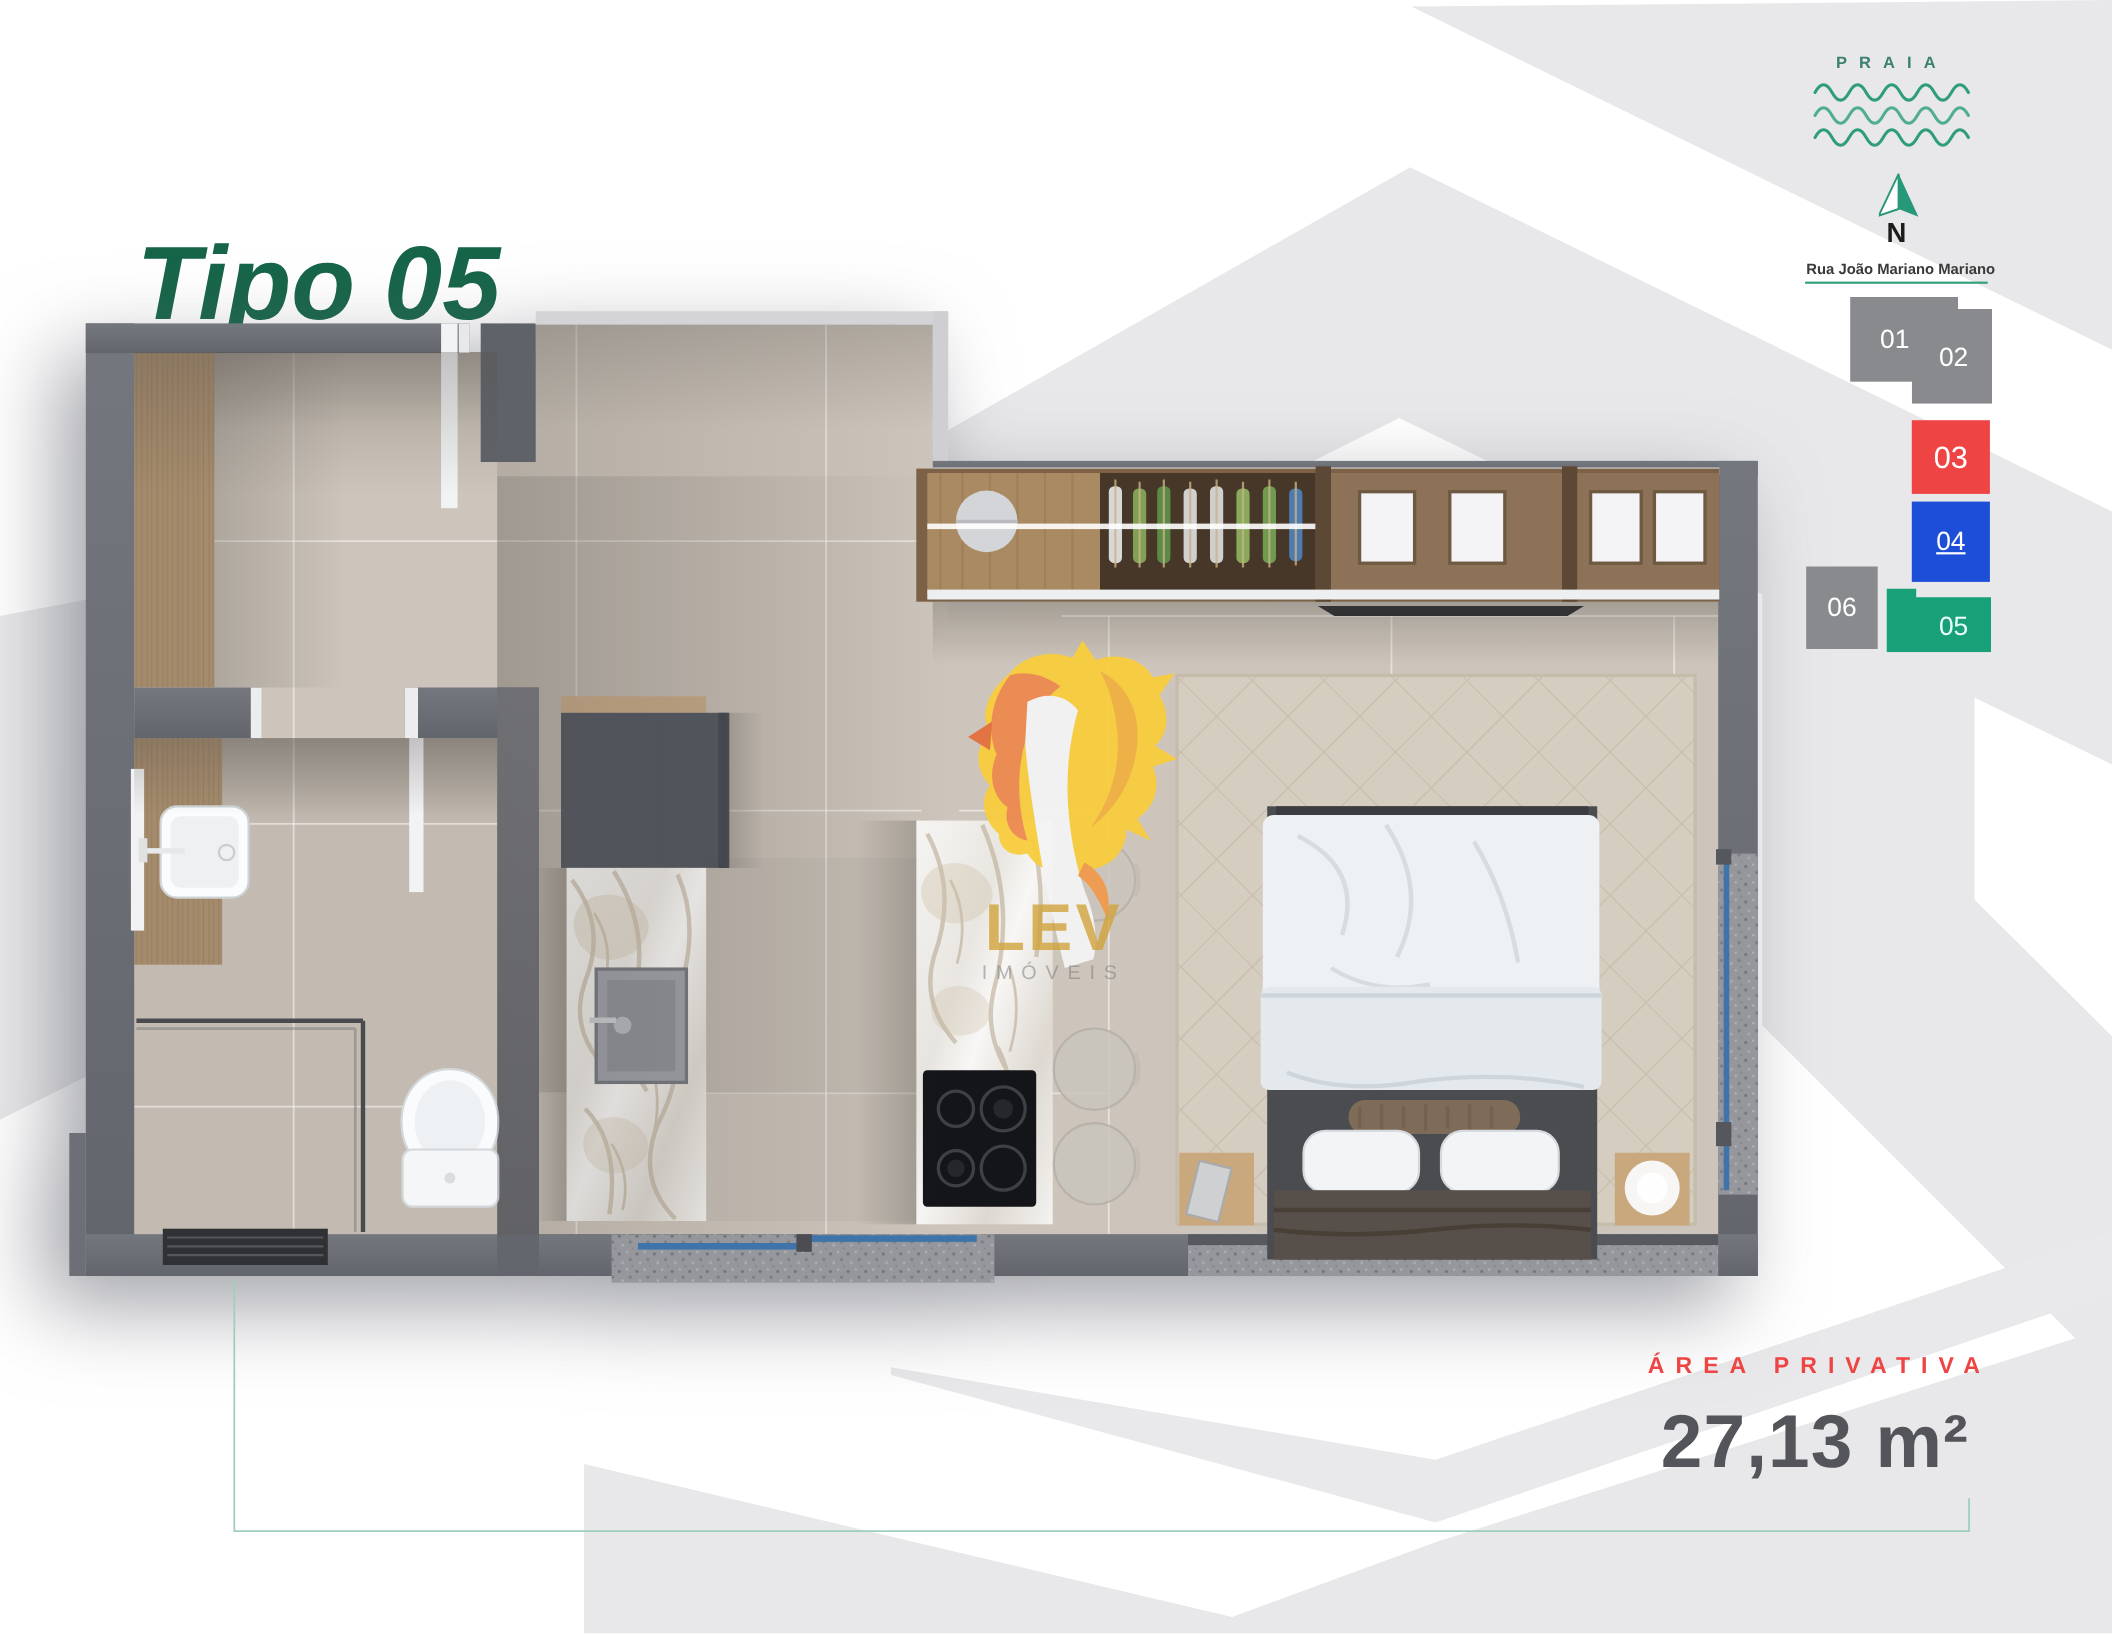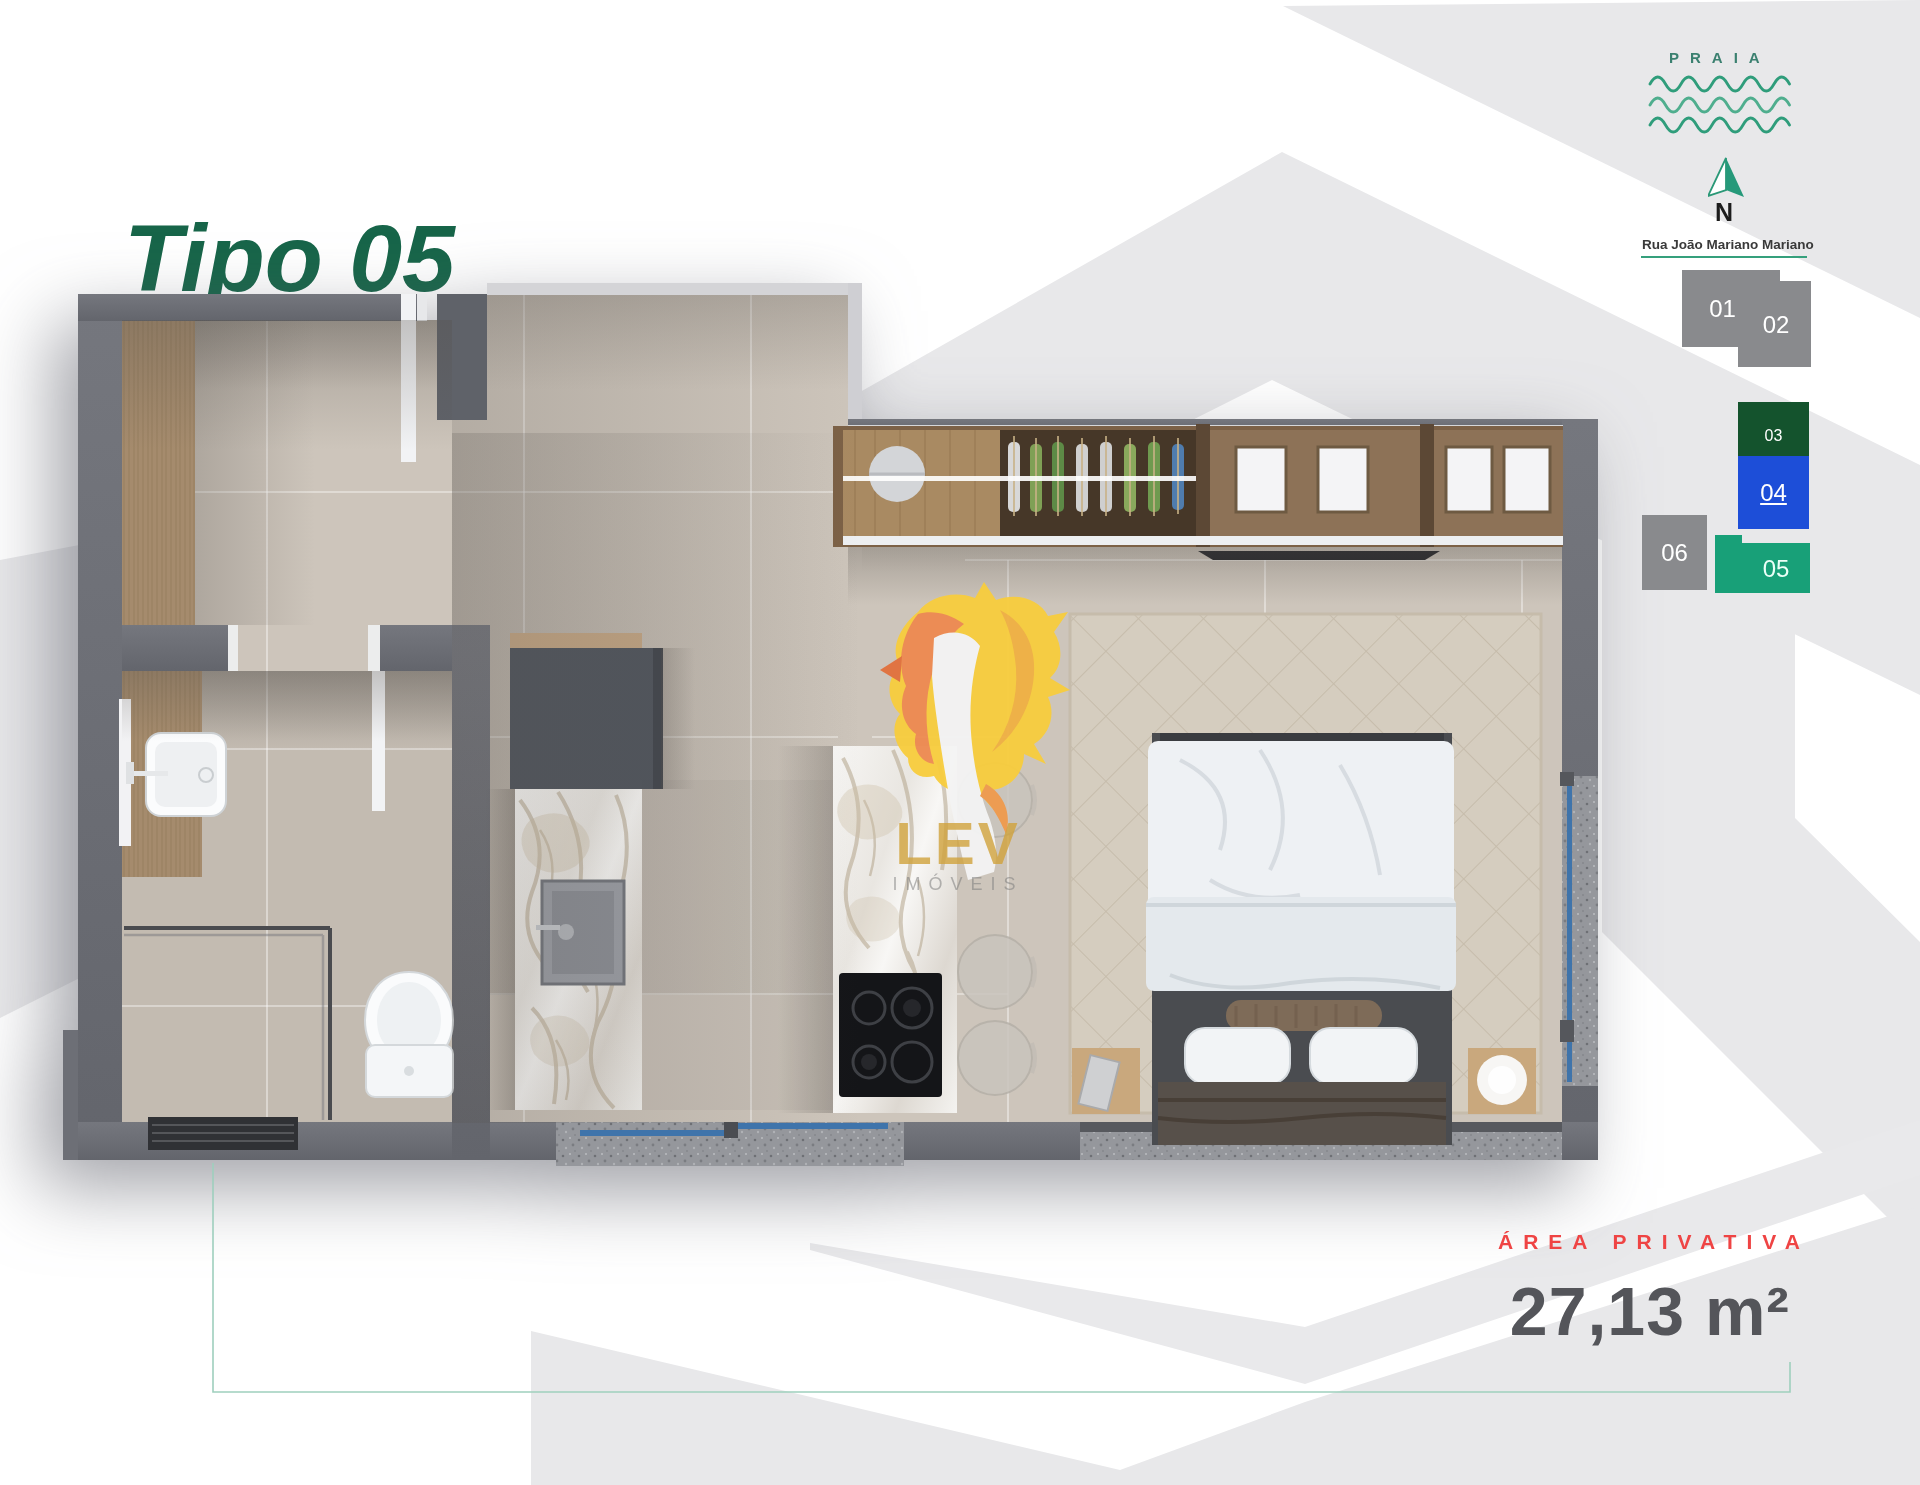--- a/index.html
+++ b/index.html
@@ -321,21 +321,21 @@
 
 <div class="abs" style="left:1641px;top:256px;width:166px;height:2px;background:#35a07c;"></div>
 
 <div class="abs" style="left:1642px;top:270px;width:81px;height:77px;background:#898a8d;color:#fff;font-size:24px;display:flex;align-items:center;justify-content:center;margin-left:40px;">01</div>
 
 <svg class="abs" style="left:1738px;top:270px" width="73" height="97" viewBox="0 0 73 97">
   <polygon points="0,0 42,0 42,11 73,11 73,97 0,97" fill="#898a8d"></polygon>
   <text x="38" y="63" fill="#fff" font-size="24" font-family="Liberation Sans" text-anchor="middle">02</text>
 </svg>
 
-<div class="abs" style="left:1738px;top:402px;width:71px;height:67px;background:#14532d;color:#fff;font-size:16px;display:flex;align-items:center;justify-content:center;">03</div>
+<div class="abs" style="left:1738px;top:382px;width:71px;height:67px;background:#ef4444;color:#fff;font-size:28px;display:flex;align-items:center;justify-content:center;">03</div>
 
 <div class="abs" style="left:1738px;top:456px;width:71px;height:73px;background:#1d4ed8;color:#fff;font-size:24px;display:flex;align-items:center;justify-content:center;text-decoration:underline;">04</div>
 
 <div class="abs" style="left:1642px;top:515px;width:65px;height:75px;background:#898a8d;color:#fff;font-size:24px;display:flex;align-items:center;justify-content:center;">06</div>
 
 <svg class="abs" style="left:1715px;top:535px" width="95" height="58" viewBox="0 0 95 58">
   <polygon points="0,0 27,0 27,8 95,8 95,58 0,58" fill="#18a078"></polygon>
   <text x="61" y="42" fill="#eafff7" font-size="24" font-family="Liberation Sans" text-anchor="middle">05</text>
 </svg>
 

